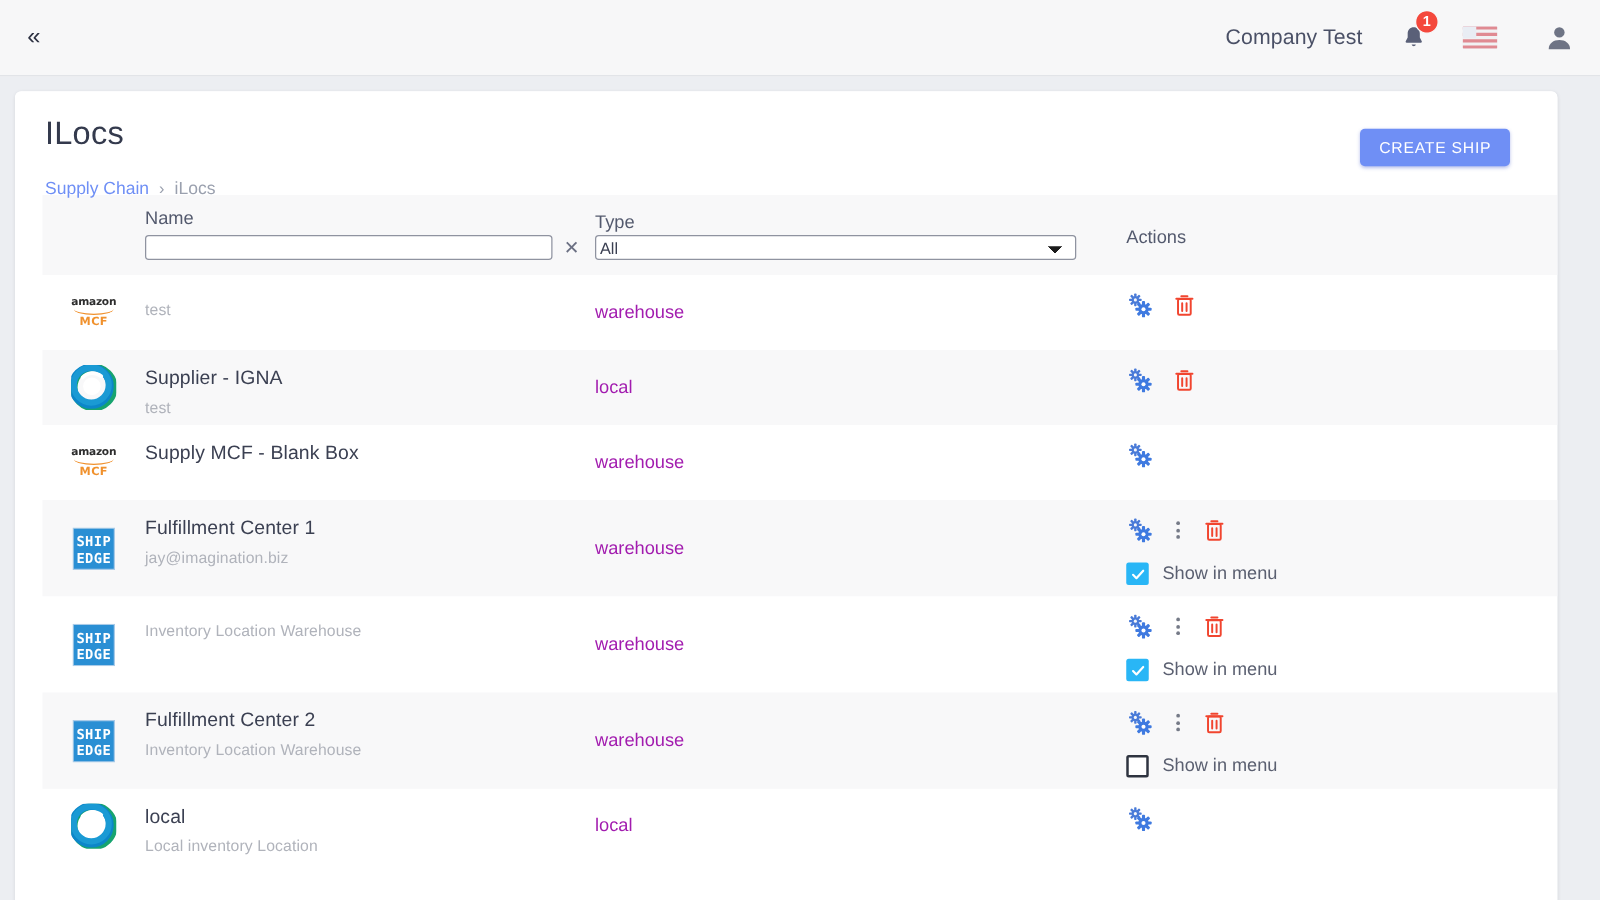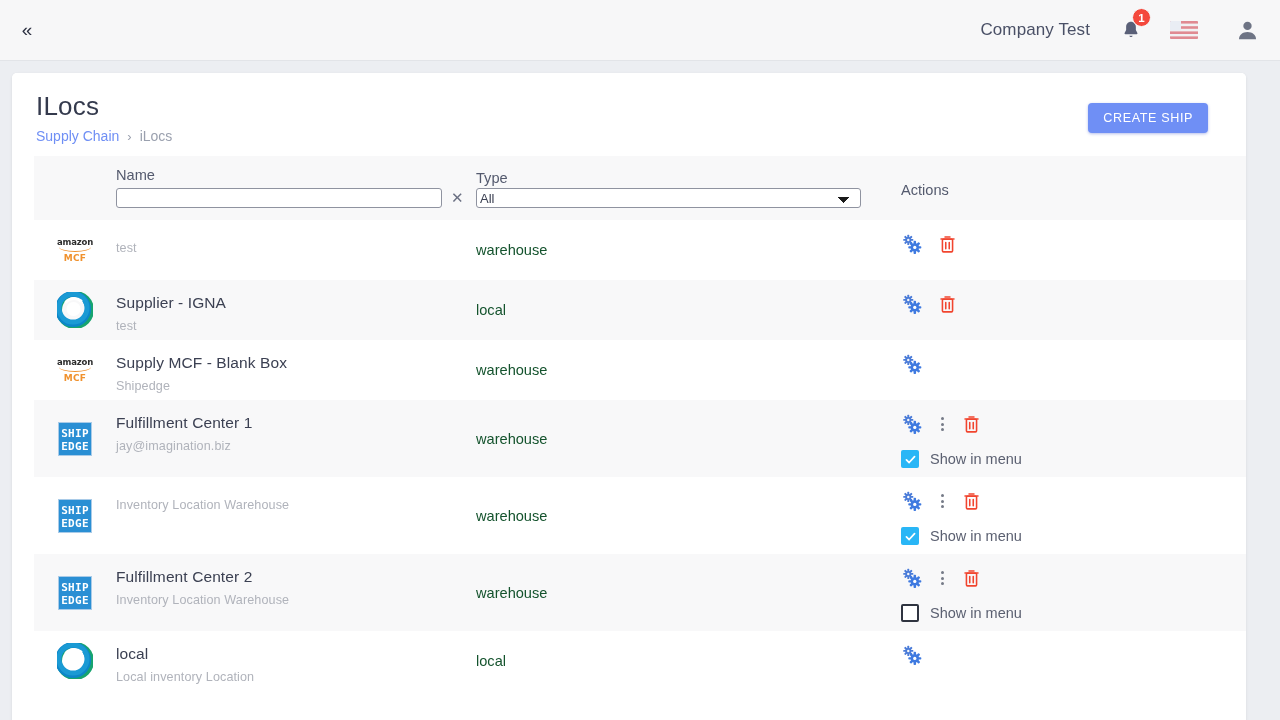--- a/index.html
+++ b/index.html
@@ -67,21 +67,21 @@
     box-shadow: 0 1px 3px rgba(30,35,50,.10);
     overflow: hidden;
   }
   .page-head {
     height: 83px; padding: 18px 0 0 24px; position: relative;
     background: #fff;
   }
   .page-title {
     font-size: 26px; color: #343a4d; font-weight: 400; letter-spacing: .2px;
   }
-  .breadcrumb { margin-top: 6px; display: flex; align-items: center; gap: 8px;
+  .breadcrumb { margin-top: 20px; display: flex; align-items: center; gap: 8px;
     font-size: 14px; }
   .crumb-link { color: #6f8ff5; cursor: pointer; }
   .crumb-sep { color: #9aa0ae; font-size: 13px; }
   .crumb-cur { color: #9aa0ae; }
   .create-btn {
     position: absolute; right: 38px; top: 30px;
     background: #6f8ff5; color: #fff; border: 0; border-radius: 4px;
     height: 30px; padding: 0 15px; font-size: 12.6px; letter-spacing: .6px;
     cursor: pointer; font-family: "Liberation Sans", sans-serif;
     box-shadow: 0 1px 3px rgba(90,110,210,.45);
@@ -96,21 +96,21 @@
   .row.head { background: #f8f8f9; height: 64px; align-items: flex-start; }
 
   .c-logo { width: 82px; flex: 0 0 82px; display: flex;
             align-items: center; justify-content: center; }
   .c-name { width: 360px; flex: 0 0 360px; padding-top: 14px; }
   .c-type { width: 425px; flex: 0 0 425px; display: flex; align-items: center; }
   .c-act  { flex: 1 1 auto; padding-top: 12px; }
 
   .r-title { font-size: 15.5px; color: #3b4052; letter-spacing: .1px; }
   .r-sub { font-size: 12.6px; color: #b0b3bb; margin-top: 7px; letter-spacing: .1px; }
-  .r-type { font-size: 14.6px; color: #14532d; }
+  .r-type { font-size: 14.6px; color: #a21caf; }
 
   .col-label { font-size: 14.6px; color: #545a6e; }
   .head .c-name { padding-top: 11px; display: flex; flex-direction: column; }
   .head .c-type { padding-top: 14px; display: flex; flex-direction: column;
                   align-items: flex-start; justify-content: flex-start; }
   .head .c-act { padding-top: 25px; }
 
   .name-filter-row { display: flex; align-items: center; margin-top: 5px; }
   .name-input {
     width: 326px; height: 20px; border: 1px solid #8f93a0; border-radius: 3px;
@@ -348,21 +348,20 @@
         <div class="row" style="height: 60px;">
           <div class="c-logo">
     <div class="logo-amazon">
       <div class="az">amazon</div>
       <div class="swoosh"></div>
       <div class="mcf">MCF</div>
     </div>
   </div>
           <div class="c-name">
             <div class="r-title">Supply MCF - Blank Box</div>
-            <div class="r-sub">Shipedge</div>
           </div>
           <div class="c-type">
             <span class="r-type">warehouse</span>
           </div>
           <div class="c-act">
             <div class="act-icons">
               <span class="icon-btn">
     <svg width="23" height="23" viewBox="0 0 24 24">
       <g fill="#4a7bd8">
         <circle cx="7.6" cy="7.2" r="3.1"></circle>

